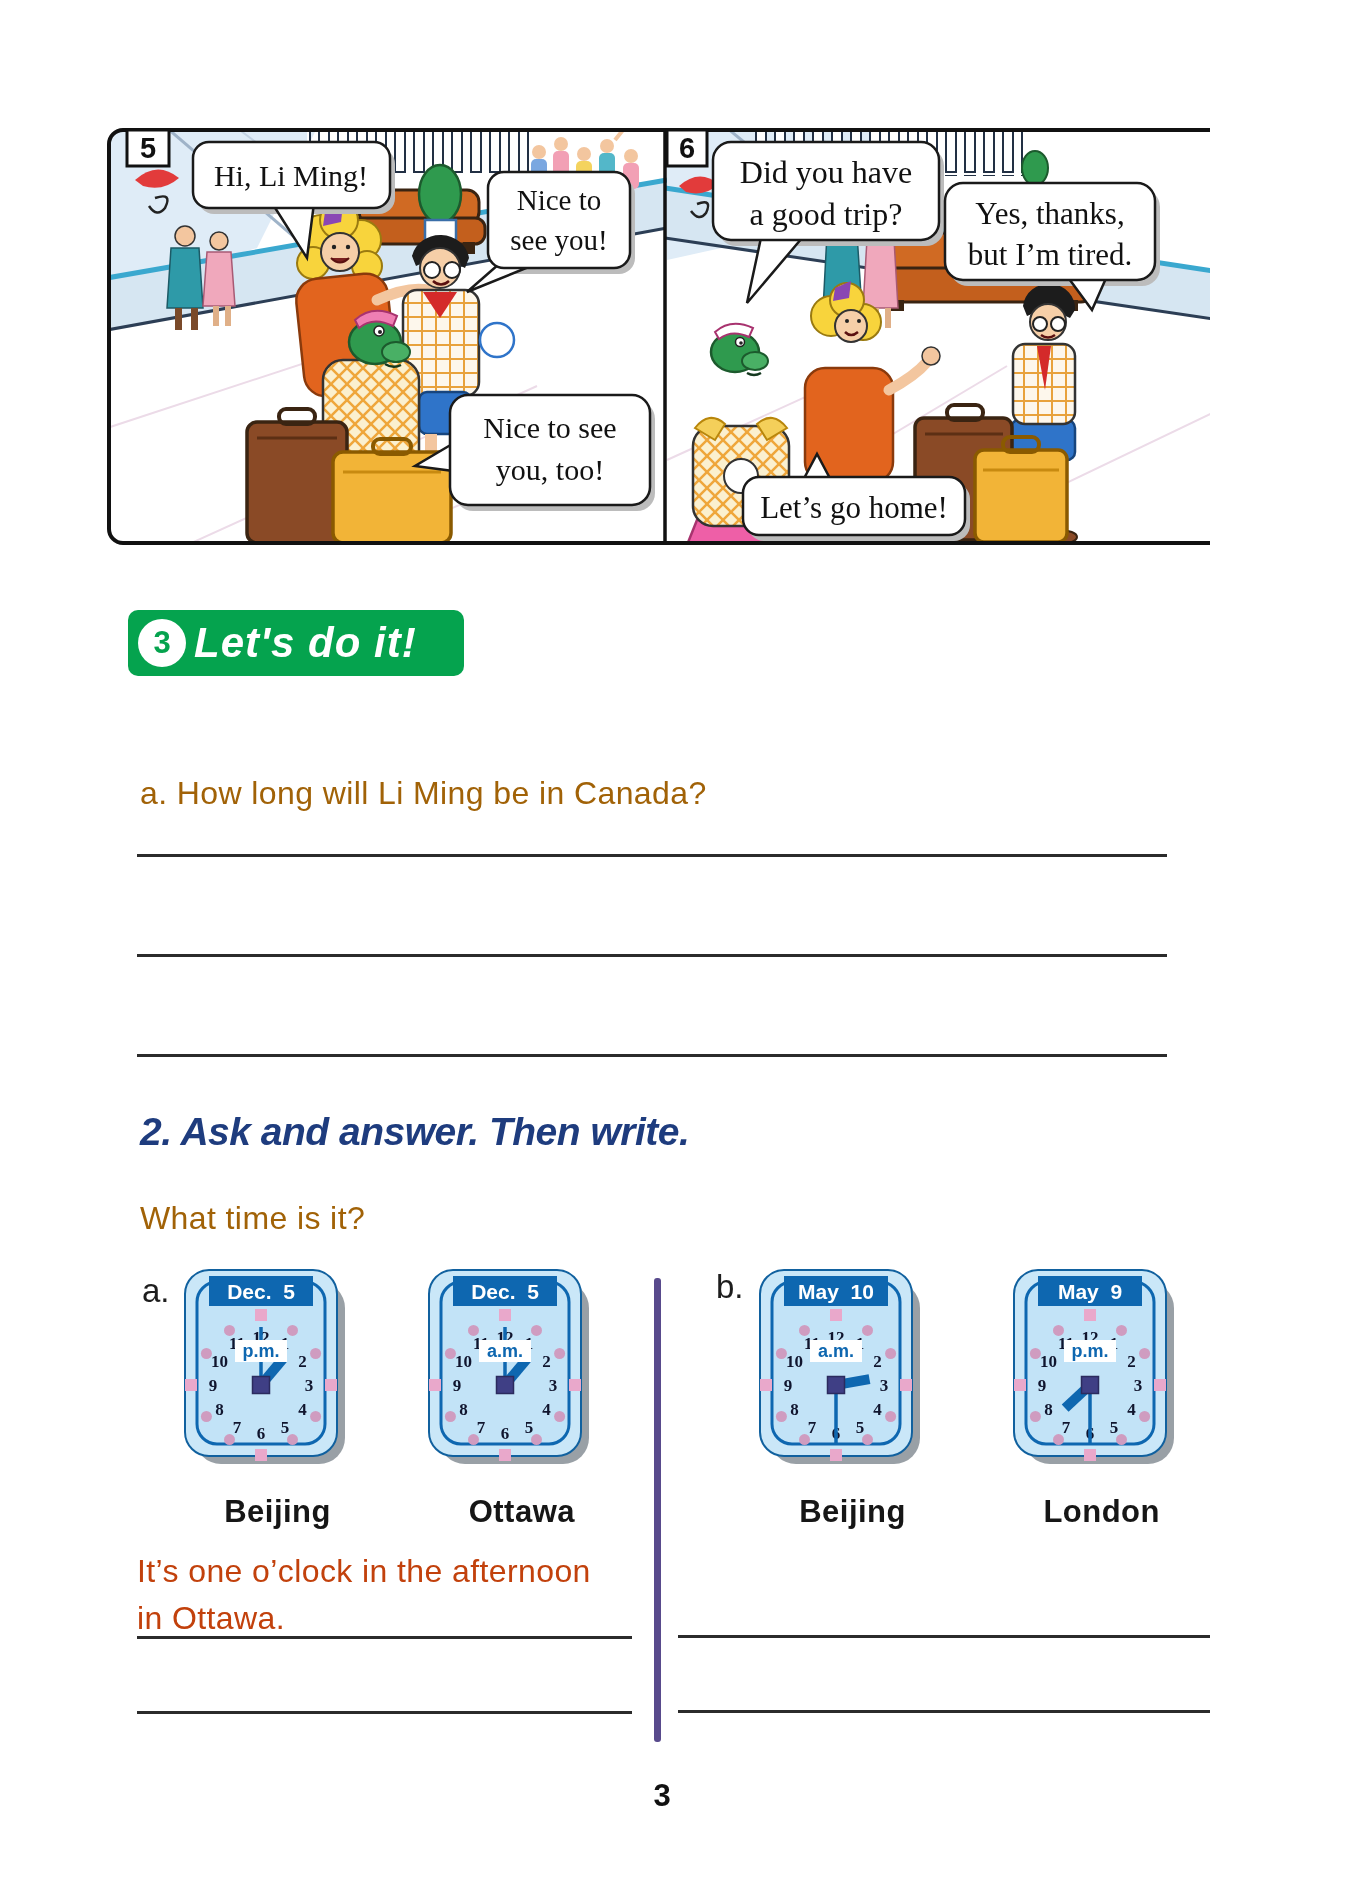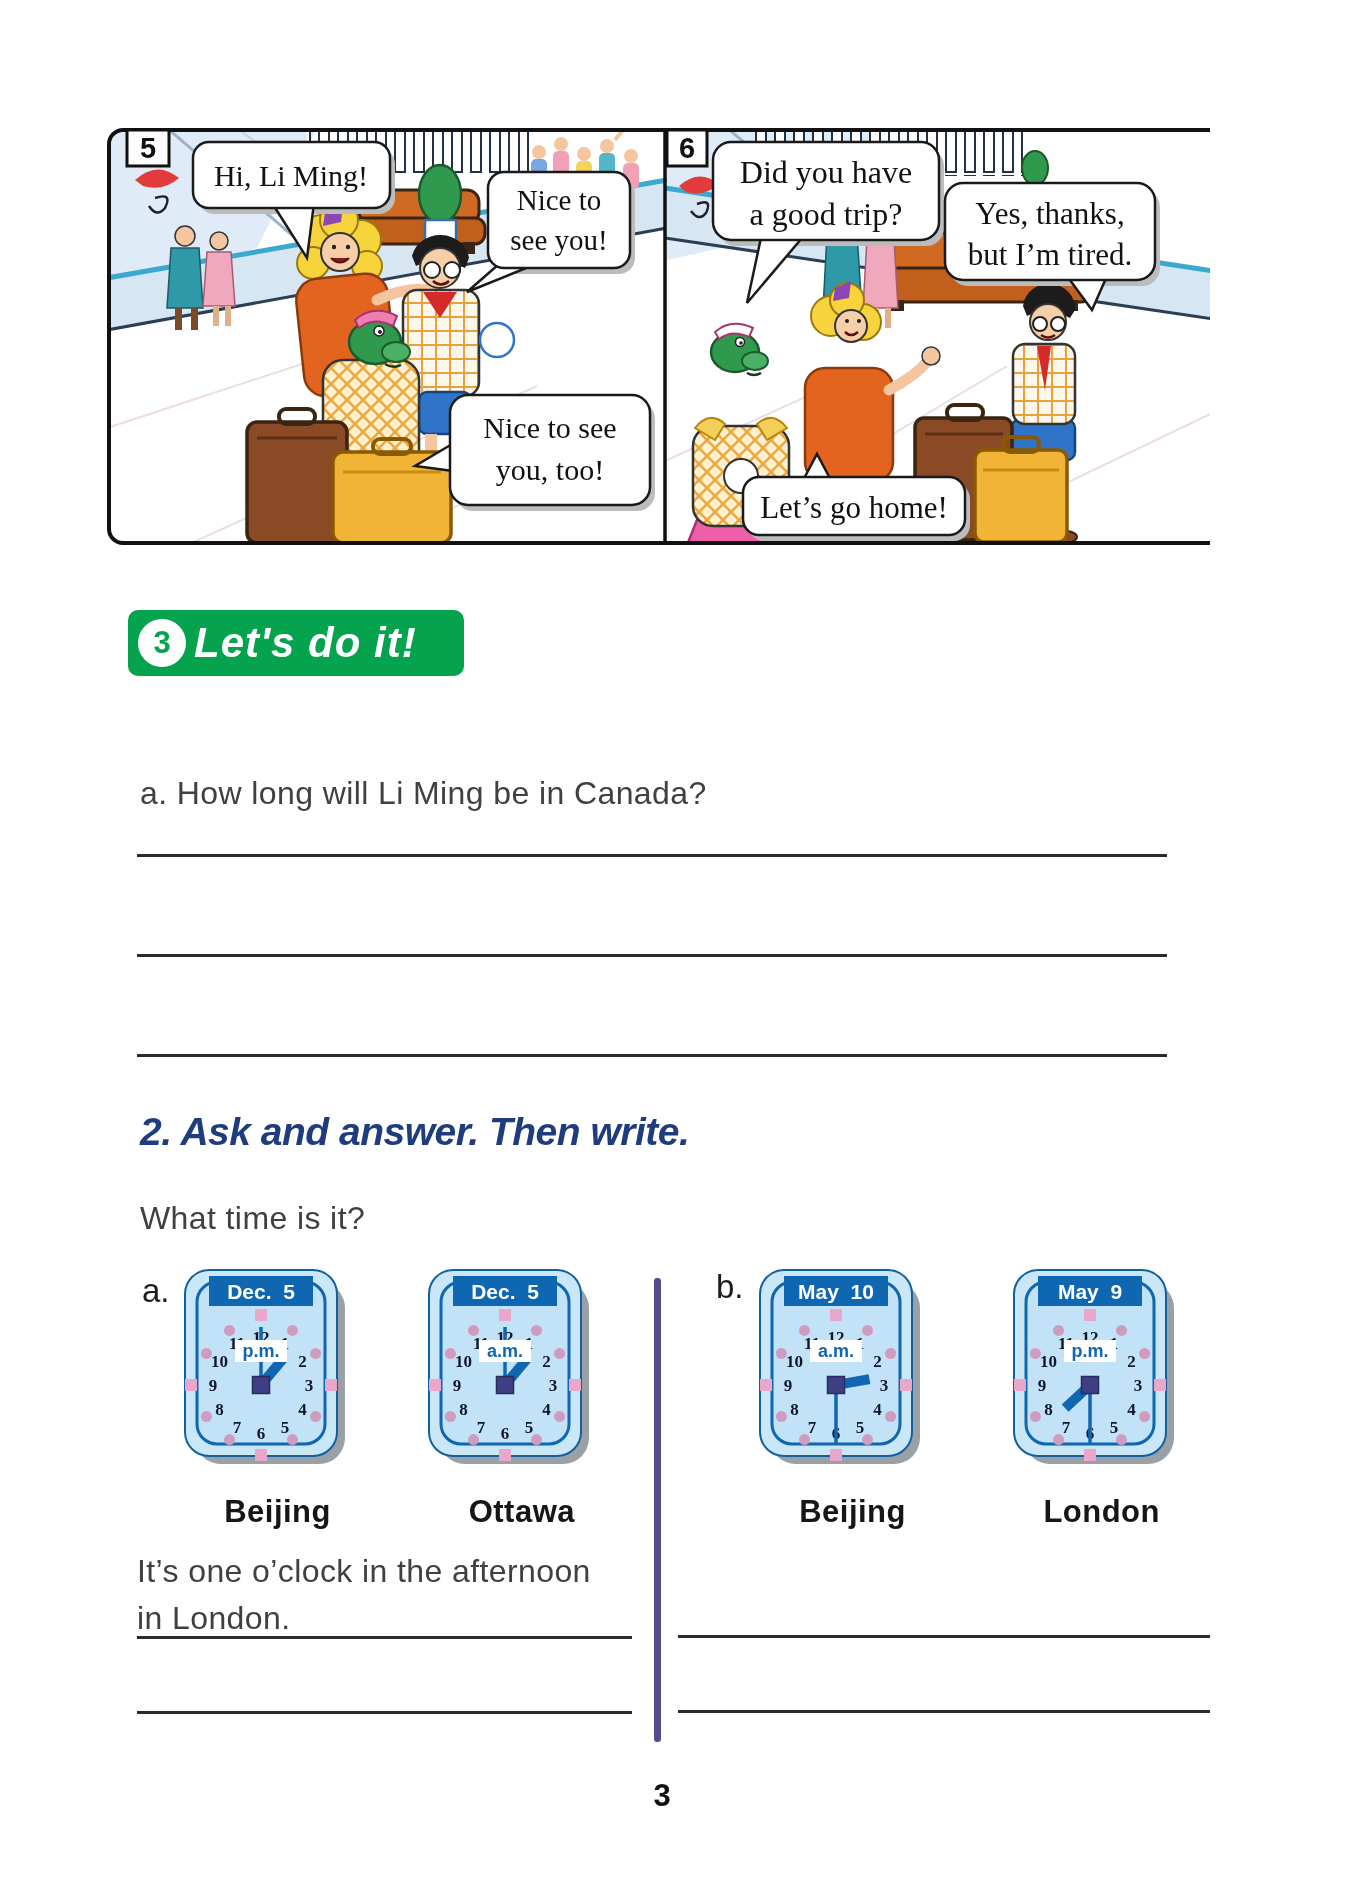--- a/index.html
+++ b/index.html
@@ -10,27 +10,27 @@
   .comic{left:107px;top:128px;width:1140px;height:417px;}
   
   .banner{left:128px;top:610px;width:336px;height:66px;border-radius:10px;
           display:flex;align-items:center;padding-left:10px;box-sizing:border-box;}
   .banner .num{width:48px;height:48px;border-radius:50%;background:#fff;
                display:flex;align-items:center;justify-content:center;
                font-size:31px;font-weight:bold;}
   .banner .ttl{color:#fff;font-size:42px;font-weight:bold;font-style:italic;
                margin-left:8px;letter-spacing:1px;}
   .sec-title{font-size:39px;font-weight:bold;font-style:italic;letter-spacing:-0.5px;}
-  .qtext{font-size:32px;color:#404040;letter-spacing:0.4px;}
+  .qtext{font-size:32px;color:#a16207;letter-spacing:0.4px;}
   .ansline{border-top:3px solid #2b2b2b;height:0;}
   .group-label{font-size:33px;color:#1d1d1d;}
   .clock{width:168px;height:200px;}
   .city{width:170px;text-align:right;font-size:31px;font-weight:bold;color:#161616;
         letter-spacing:0.5px;}
-  .sample{font-size:32px;color:#404040;letter-spacing:0.4px;line-height:47px;text-align:center;}
+  .sample{font-size:32px;color:#c2410c;letter-spacing:0.4px;line-height:47px;text-align:center;}
   .divider{width:7px;height:464px;border-radius:3px;}
   .pagenum{width:60px;text-align:center;font-size:31px;font-weight:bold;color:#111;}
 </style>
 </head>
 <body>
 
 <div class="page">
 
   <svg class="abs comic" viewBox="0 0 1140 417">
     <defs>
@@ -474,21 +474,21 @@
       </svg></div>
 
   <div class="abs divider" style="left:654px;top:1278px;background:#584a8c"></div>
 
   <div class="abs city" style="left:161px;top:1494px">Beijing</div>
   <div class="abs city" style="left:405px;top:1494px">Ottawa</div>
   <div class="abs city" style="left:736px;top:1494px">Beijing</div>
   <div class="abs city" style="left:990px;top:1494px">London</div>
 
   <div class="abs sample" style="left:137px;top:1548px">It’s one o’clock in the afternoon</div>
-  <div class="abs sample" style="left:137px;top:1595px">in London.</div>
+  <div class="abs sample" style="left:137px;top:1595px">in Ottawa.</div>
 
   <div class="abs ansline" style="left:137px;top:1636px;width:495px"></div>
   <div class="abs ansline" style="left:137px;top:1711px;width:495px"></div>
   <div class="abs ansline" style="left:678px;top:1635px;width:562px"></div>
   <div class="abs ansline" style="left:678px;top:1710px;width:562px"></div>
 
   <div class="abs pagenum" style="left:632px;top:1778px">3</div>
 </div>
 
 </body></html>

